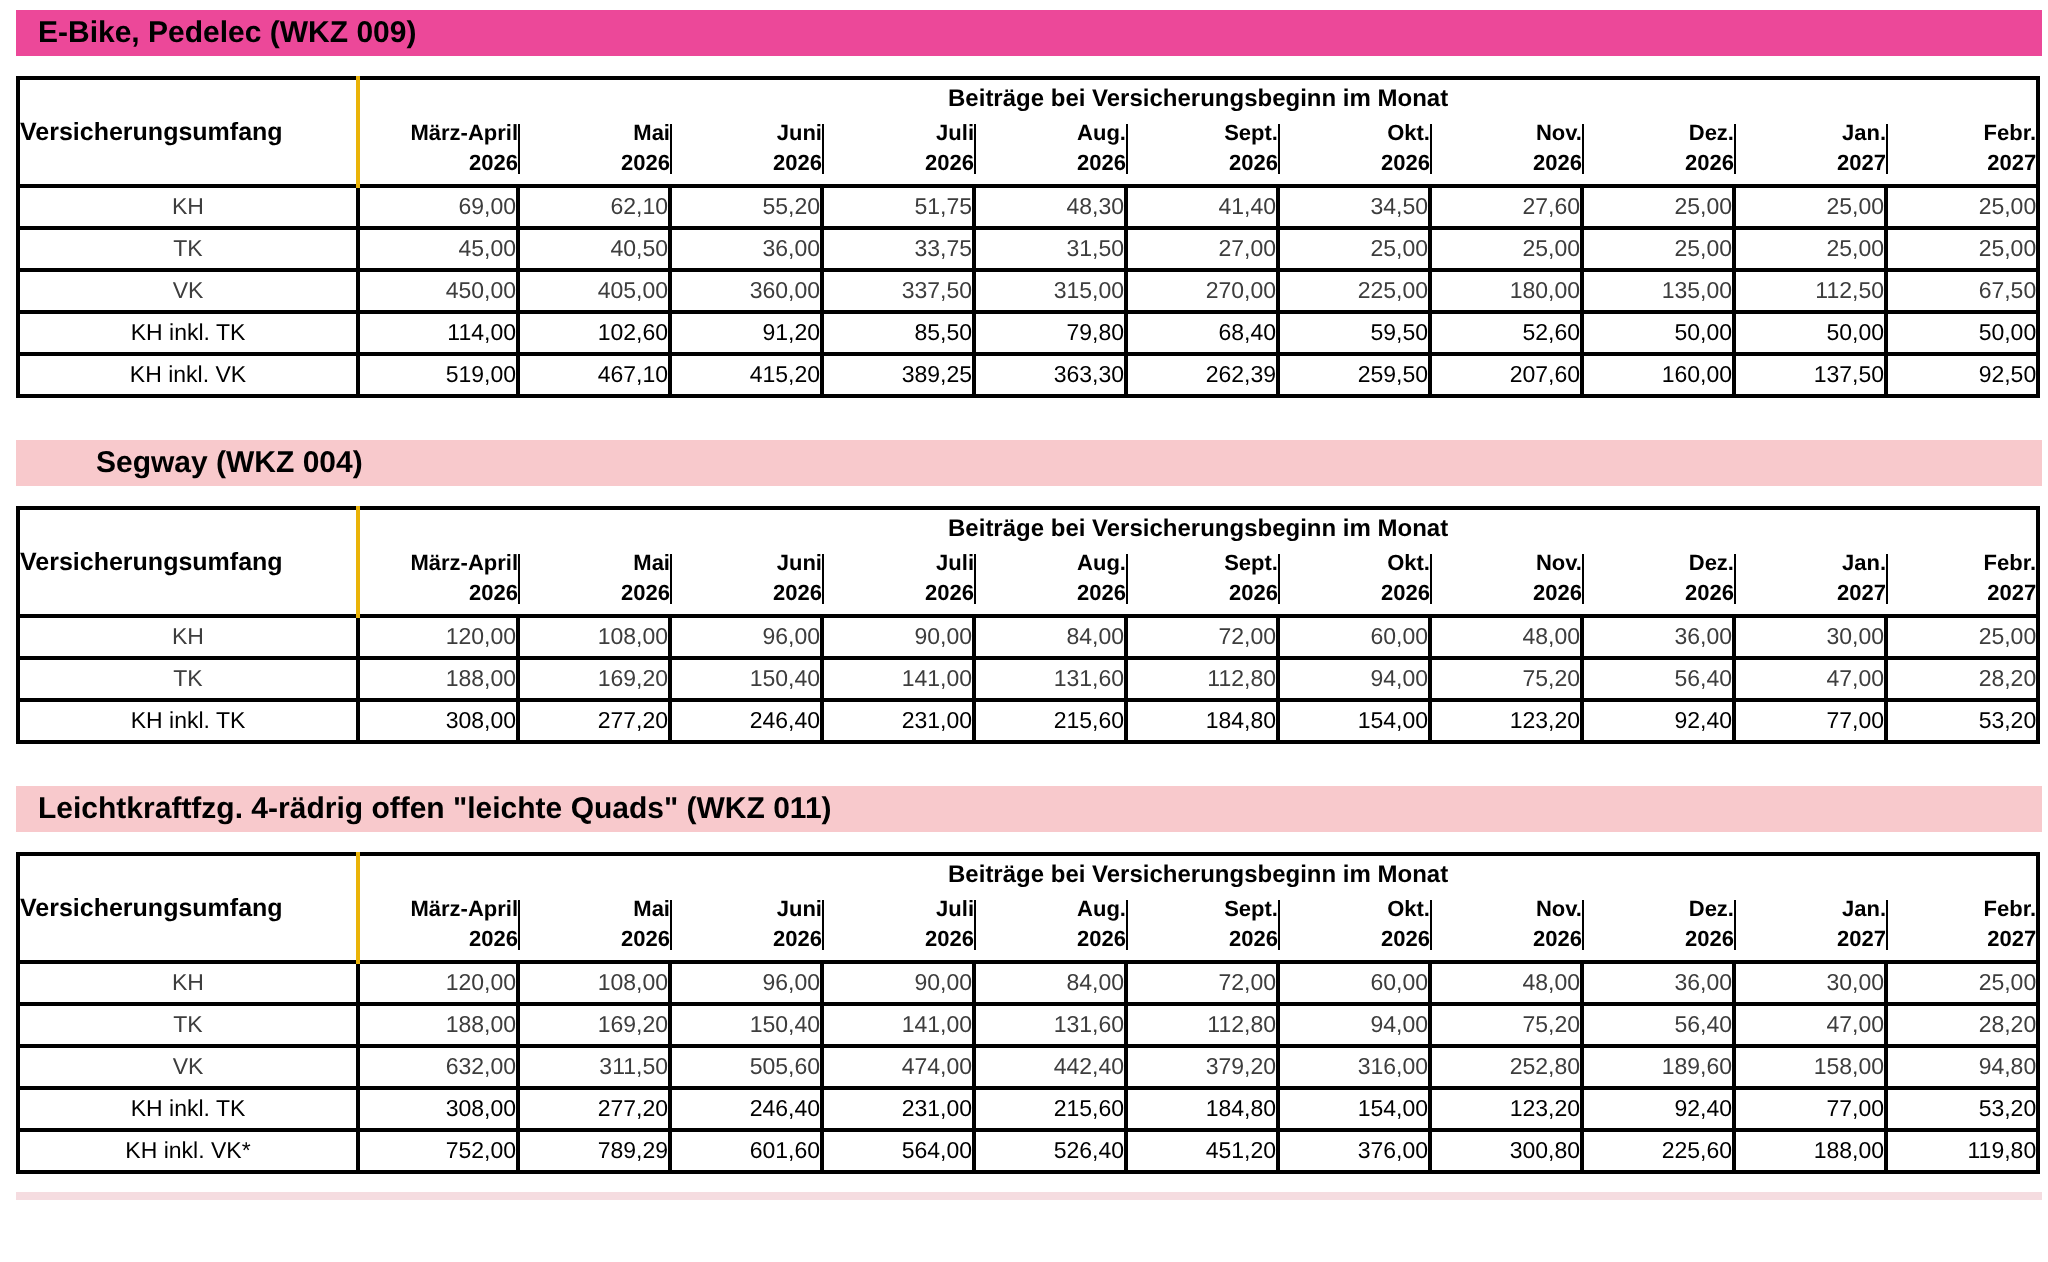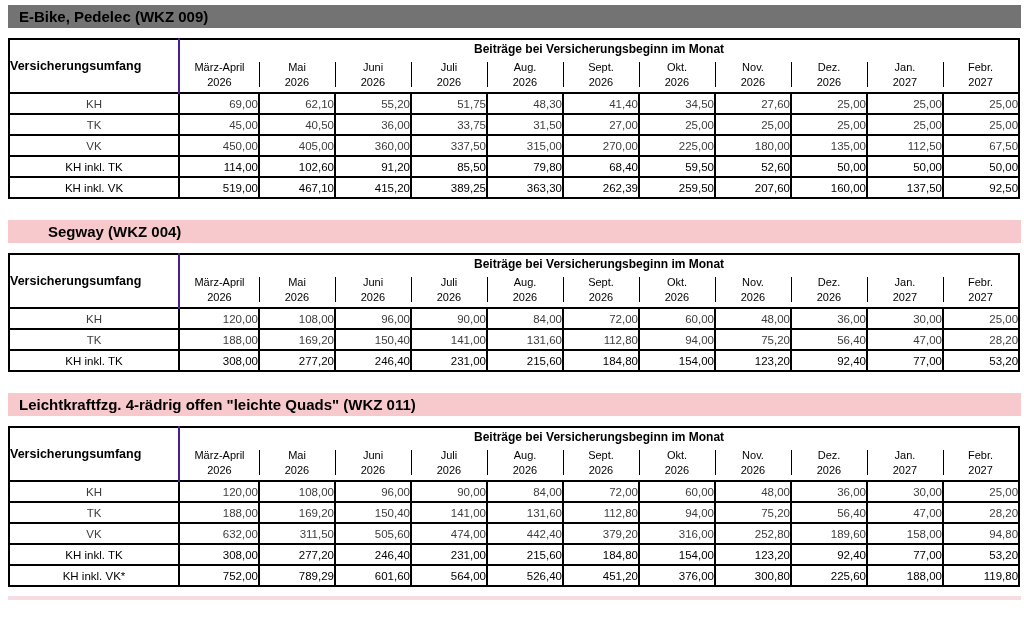--- a/index.html
+++ b/index.html
@@ -52,38 +52,38 @@
   }
 
   
   th.umfang {
     text-align: left;
     vertical-align: middle;
     padding-left: 8px;
     font-size: 12.5px;
     font-weight: bold;
     color: #000000;
-    border-right: 2px solid #4c1d95;
+    border-right: 2px solid #eab308;
   }
   th.beitraege {
     height: 18px;
     font-size: 12px;
     font-weight: bold;
     color: #000000;
     text-align: center;
     vertical-align: middle;
     padding-top: 2px;
   }
   th.month {
     position: relative;
     height: 36px;
     font-size: 11px;
-    font-weight: normal;
+    font-weight: bold;
     color: #000000;
-    text-align: center;
+    text-align: right;
     vertical-align: middle;
     line-height: 1.3;
   }
   th.month.divider::before {
     content: "";
     position: absolute;
     left: -1px;
     top: 5px;
     width: 2px;
     height: 25px;
@@ -111,21 +111,21 @@
     margin-top: 9px;
     background: #f5dce0;
   }
 </style>
 </head>
 <body>
 
 <div class="page">
   <div id="sections-root">
       <div class="section">
-        <div class="band" style="background: #737373;">
+        <div class="band" style="background: #ec4899;">
           <span class="band-title">E-Bike, Pedelec (WKZ 009)</span>
         </div>
         <table class="ptable">
           <colgroup>
             <col style="width: 170px;">
             <col style="width: 80px;">
             <col style="width: 76px;">
             <col style="width: 76px;">
             <col style="width: 76px;">
             <col style="width: 76px;">

